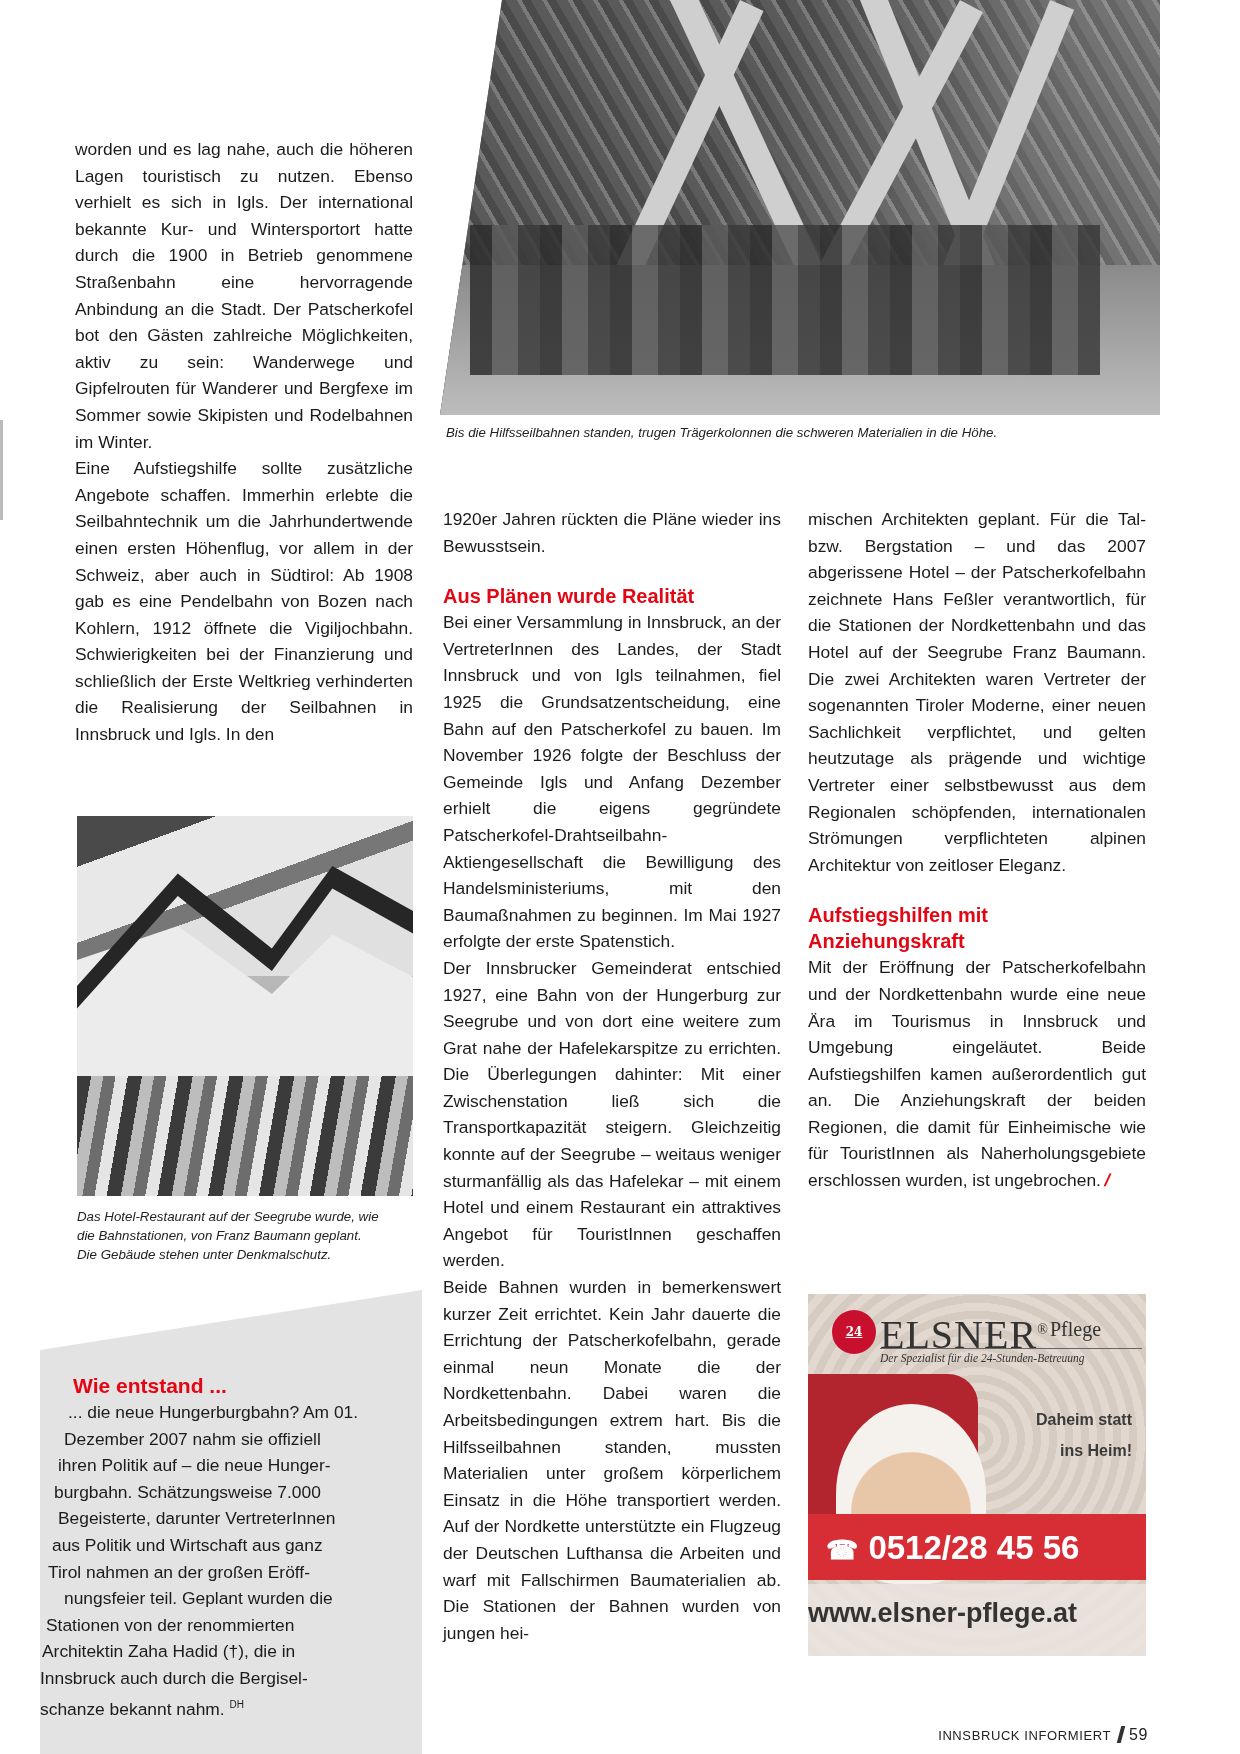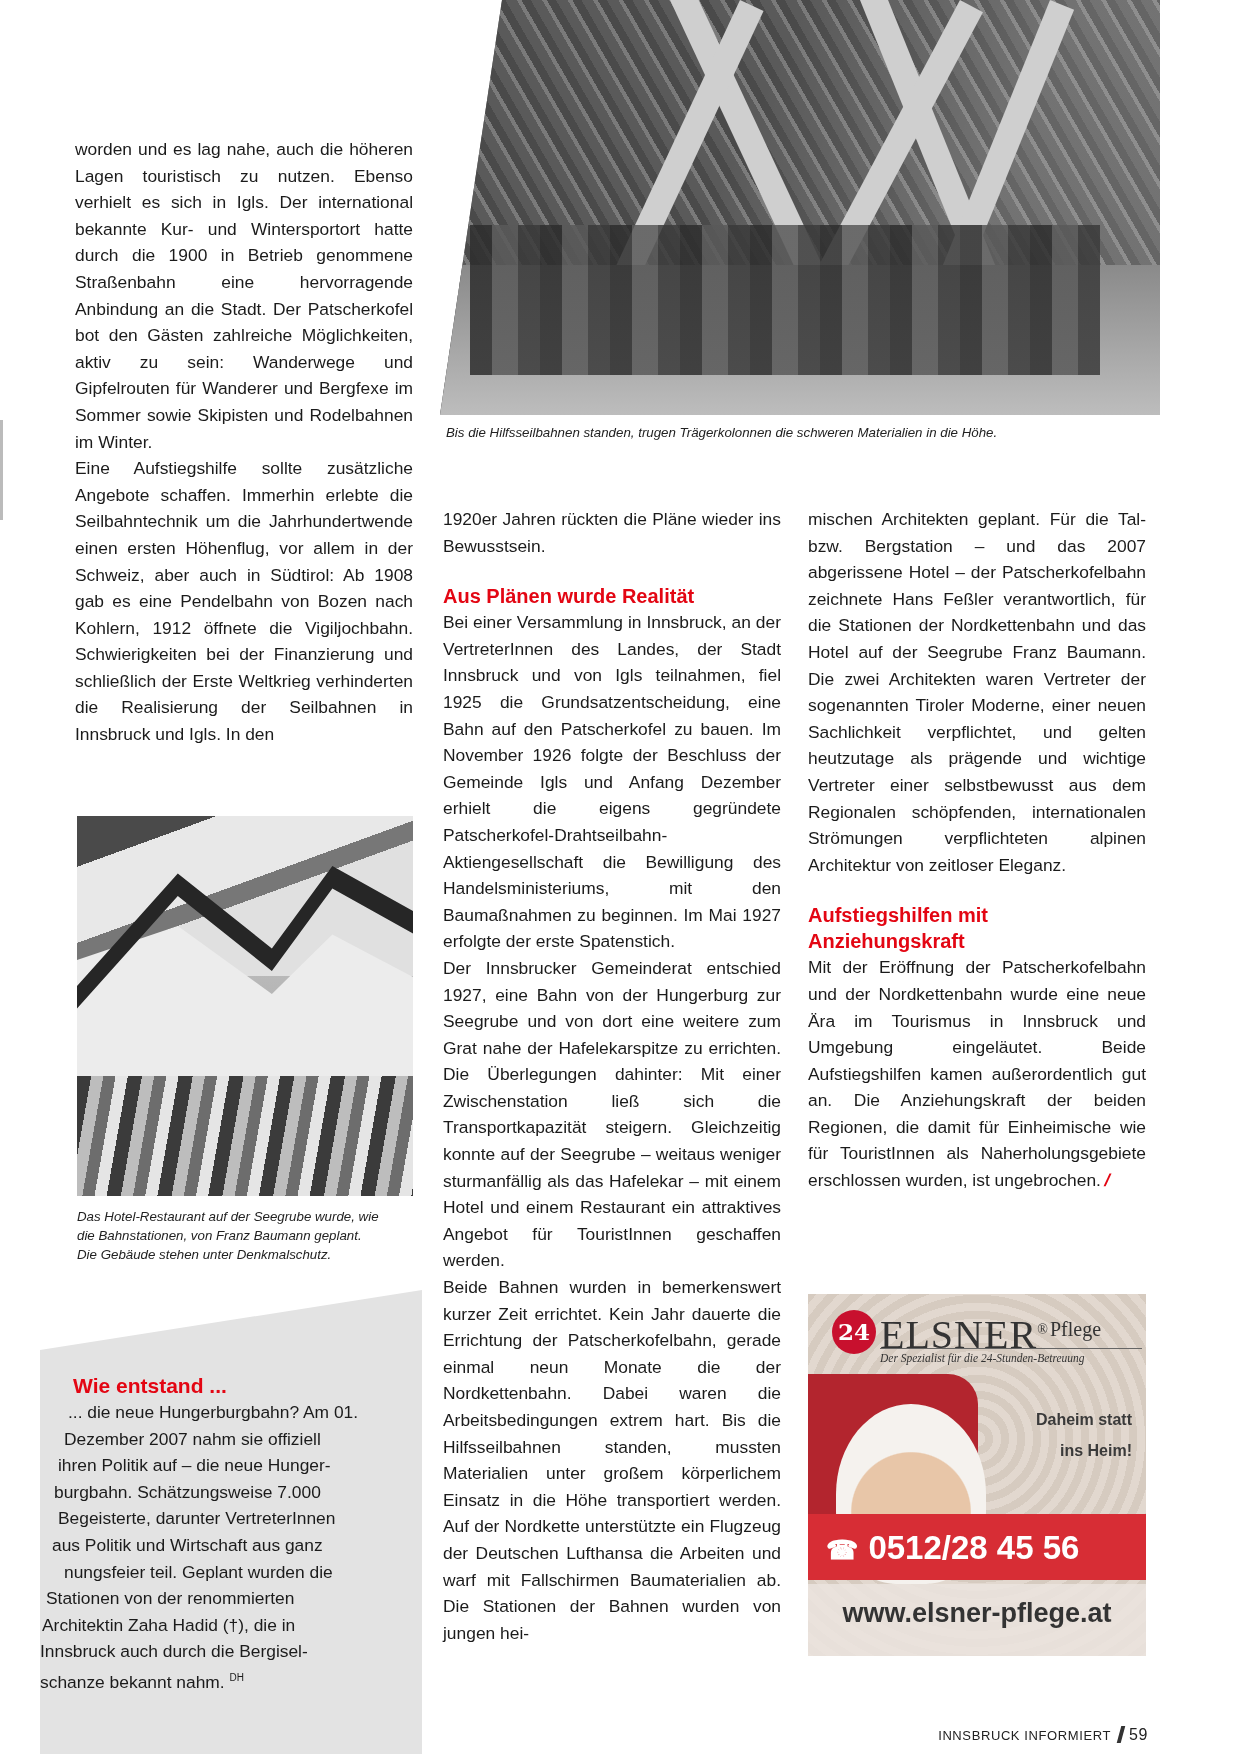--- a/index.html
+++ b/index.html
@@ -39,34 +39,34 @@
     background:repeating-linear-gradient(100deg,#3b3b3b 0 14px,#bdbdbd 14px 26px,#6d6d6d 26px 38px,#e5e5e5 38px 50px); }
   .infobox { position:absolute; left:40px; top:1290px; width:382px; height:464px; background:#e3e3e3;
     clip-path: polygon(0 60px, 382px 0, 382px 464px, 0 464px); }
   .infobox-text { position:absolute; left:40px; top:1373px; width:340px; font-size:17.4px; line-height:26.6px; color:#1b1b1b; }
   .infobox-title { color:#e30613; font-weight:bold; font-size:21px; margin-left:33px; display:block; line-height:26px; }
   .infobox-text .ln { display:block; }
   .ad { position:absolute; left:808px; top:1294px; width:338px; height:362px; overflow:hidden;
     background:repeating-radial-gradient(circle at 50% 40%, #e2d8cf 0 8px, #d6cbc0 8px 16px); }
   .ad .logo-wrap { position:absolute; left:14px; top:16px; height:50px; width:320px; }
   .ad .badge { position:absolute; left:10px; top:0; width:44px; height:44px; border-radius:50%; background:#c8102e;
-    color:#fff; font-family:"DejaVu Serif", serif; font-weight:bold; font-size:23px; line-height:44px; text-align:center; }
+    color:#fff; font-family:"DejaVu Serif", serif; font-weight:bold; font-size:12px; line-height:44px; text-align:center;text-decoration:underline; }
   .ad .brand { position:absolute; left:58px; top:-2px; font-family:"Liberation Serif", serif; font-size:40px; line-height:44px; color:#333; letter-spacing:1px; }
   .ad .brand-sub { position:absolute; left:190px; top:8px; font-family:"Liberation Serif", serif; font-size:20px; color:#333; }
   .ad .tagline { position:absolute; left:58px; top:42px; font-family:"Liberation Serif", serif; font-style:italic; font-size:11.5px; color:#333; white-space:nowrap; }
   .ad .tagline-rule { position:absolute; left:58px; top:38px; width:262px; height:1px; background:#666; }
   .ad .chair { position:absolute; left:0; top:80px; width:170px; height:200px; background:#b3252e; border-radius:0 30px 0 0; }
   .ad .lady { position:absolute; left:28px; top:110px; width:150px; height:180px; border-radius:50% 50% 40% 40%;
     background:radial-gradient(circle at 50% 60%, #e8c6a8 0 45%, #f5f2ee 46% 100%); }
   .ad .headline { position:absolute; right:14px; top:110px; width:170px; text-align:right; font-weight:bold; font-size:16px; line-height:31px; color:#3a3a3a; }
   .ad .phone-bar { position:absolute; left:0; top:220px; width:100%; height:66px; background:#d72d35; }
   .ad .phone { position:absolute; left:18px; top:232px; color:#fff; font-weight:bold; font-size:33px; line-height:44px; white-space:nowrap; }
   .ad .phone .ic { font-size:26px; margin-right:10px; }
   .ad .url-bar { position:absolute; left:0; top:290px; width:100%; height:72px; background:rgba(235,228,222,.85); }
-  .ad .url { position:absolute; left:0; right:0; top:304px; text-align:center; font-weight:bold; font-size:27px; color:#333; }
+  .ad .url { position:absolute; left:0; right:0; top:304px; text-align:left; font-weight:bold; font-size:27px; color:#333; }
   .end-mark { display:inline-block; color:#e30613; font-weight:bold; transform:skewX(-15deg); margin-left:4px; }
   .footer { position:absolute; right:92px; top:1726px; font-size:13px; color:#222; letter-spacing:.6px; white-space:nowrap; }
   .footer .pipe { display:inline-block; width:4px; height:17px; background:#333; transform:skewX(-15deg); vertical-align:-3px; margin:0 6px 0 8px; }
   .footer .num { font-size:16px; }
   .left-edge { position:absolute; left:0; top:420px; width:3px; height:100px; background:#bbb; }
   .sup { font-size:10px; vertical-align:super; }
 </style>
 </head>
 <body>
 
@@ -103,20 +103,21 @@
 
 <div class="infobox"></div>
 <div class="infobox-text">
   <span class="infobox-title">Wie entstand ...</span>
   <span class="ln" style="margin-left:28px">... die neue Hungerburgbahn? Am 01.</span>
   <span class="ln" style="margin-left:24px">Dezember 2007 nahm sie offiziell</span>
   <span class="ln" style="margin-left:18px">ihren Politik auf – die neue Hunger-</span>
   <span class="ln" style="margin-left:14px">burgbahn. Schätzungsweise 7.000</span>
   <span class="ln" style="margin-left:18px">Begeisterte, darunter VertreterInnen</span>
   <span class="ln" style="margin-left:12px">aus Politik und Wirtschaft aus ganz</span>
+  <span class="ln" style="margin-left:8px">Tirol nahmen an der großen Eröff-</span>
   <span class="ln" style="margin-left:24px">nungsfeier teil. Geplant wurden die</span>
   <span class="ln" style="margin-left:6px">Stationen von der renommierten</span>
   <span class="ln" style="margin-left:2px">Architektin Zaha Hadid (†), die in</span>
   <span class="ln" style="margin-left:0">Innsbruck auch durch die Bergisel-</span>
   <span class="ln" style="margin-left:0"><span>schanze bekannt nahm.</span> <span class="sup">DH</span></span>
 </div>
 
 <div class="col col2">
   <p>1920er Jahren rückten die Pläne wieder ins Bewusstsein.</p>
   <h2 class="sub">Aus Plänen wurde Realität</h2>

